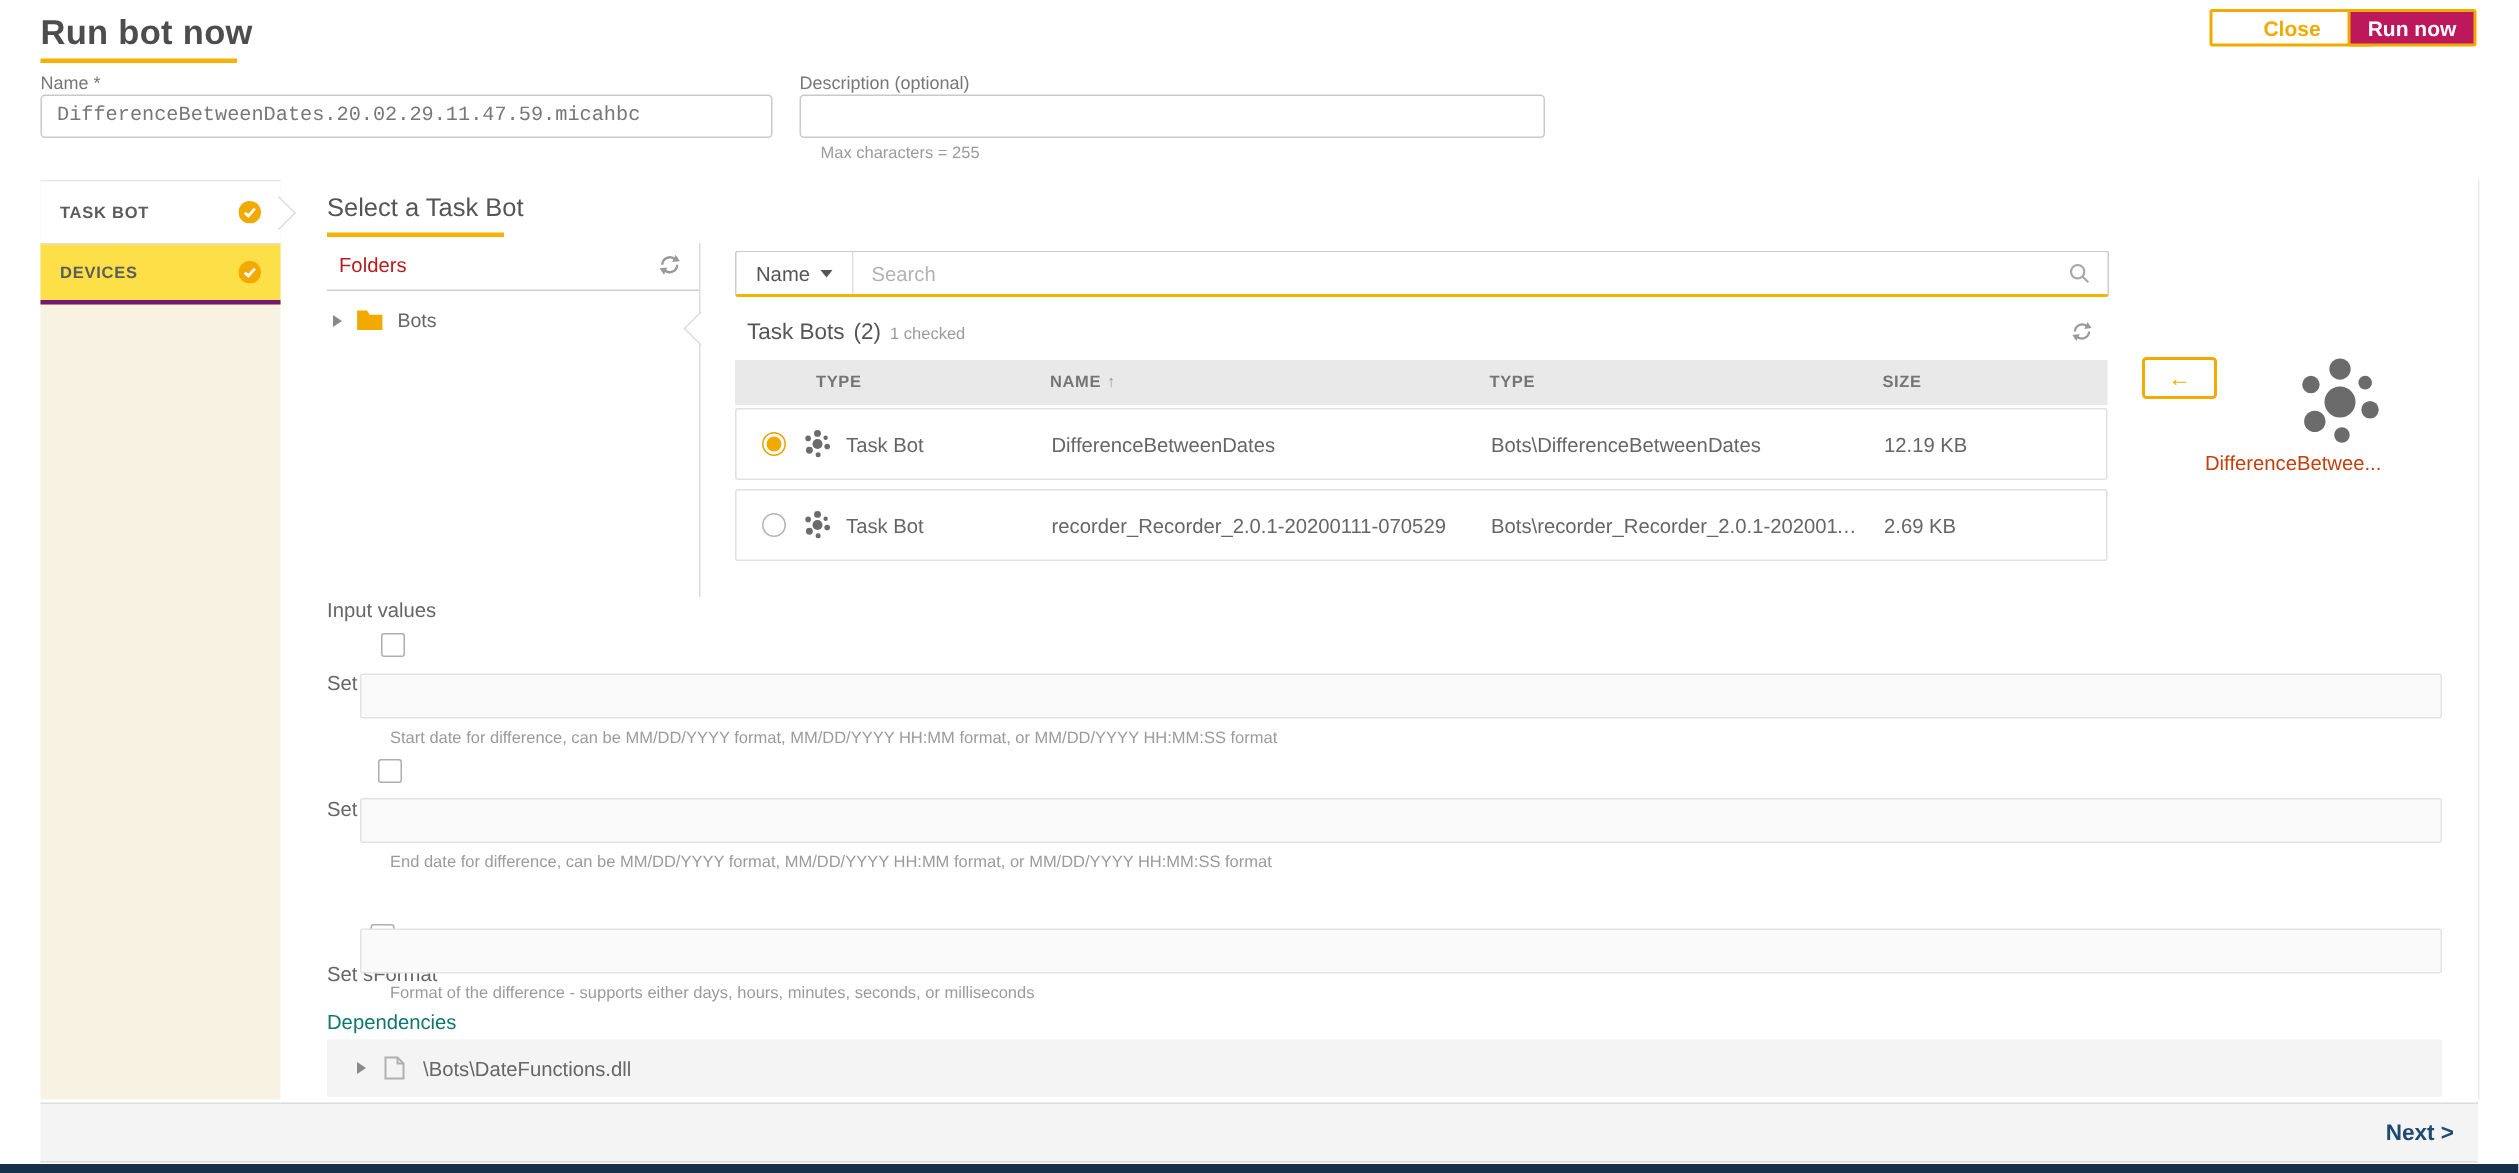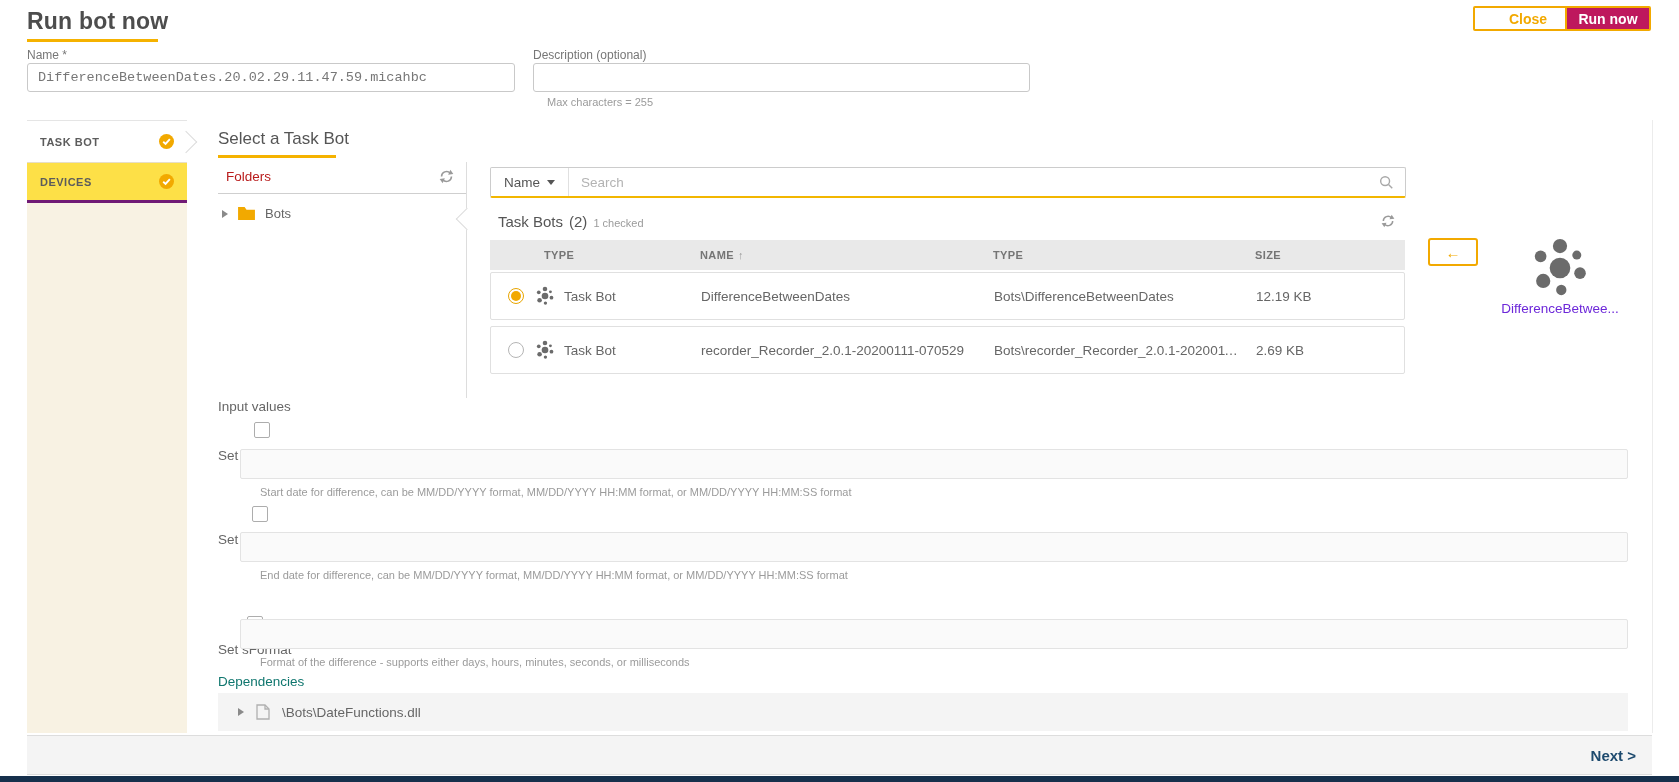--- a/index.html
+++ b/index.html
@@ -78,21 +78,21 @@
   .td-radio { display:flex; justify-content:center; padding-left:10px; }
   .td-type { display:flex; align-items:center; gap:9px; padding-left:4px; }
   .radio { width:16px; height:16px; border-radius:50%; background:#fff; position:relative; }
   .radio.sel { border:1px solid #e8a500; }
   .radio.sel::after { content:""; position:absolute; left:2px; top:2px; width:10px; height:10px; border-radius:50%; background:#f2a900; }
   .radio.unsel { border:1px solid #b5b5b5; }
 
   
   .back-btn { left:1428px; top:238px; width:50px; height:28px; border:2px solid #f2a900; border-radius:3px; background:#fff; color:#f2a900; font-size:15px; display:flex; align-items:center; justify-content:center; cursor:pointer; }
   .preview-icon { left:1529px; top:237px; width:62px; height:62px; }
-  .preview-name { left:1470px; top:301px; width:180px; text-align:center; font-size:13.5px; color:#6d28d9; }
+  .preview-name { left:1470px; top:301px; width:180px; font-size:13.5px; color:#c2410c; }
 
   
   .iv-title { left:218px; top:399px; font-size:13.5px; color:#666; }
   .cb-row { display:flex; align-items:center; gap:10px;flex-direction:column; }
   .checkbox { width:16px; height:16px; border:1px solid #adadad; border-radius:2px; background:#fff; flex:0 0 auto; cursor:pointer; }
   .cb-label { font-size:13.5px; color:#666; }
   .dis-field { left:240px; width:1388px; height:30px; background:#fafafa; border:1px solid #e3e3e3; border-radius:2px; }
   .iv-helper { left:260px; }
 
   

